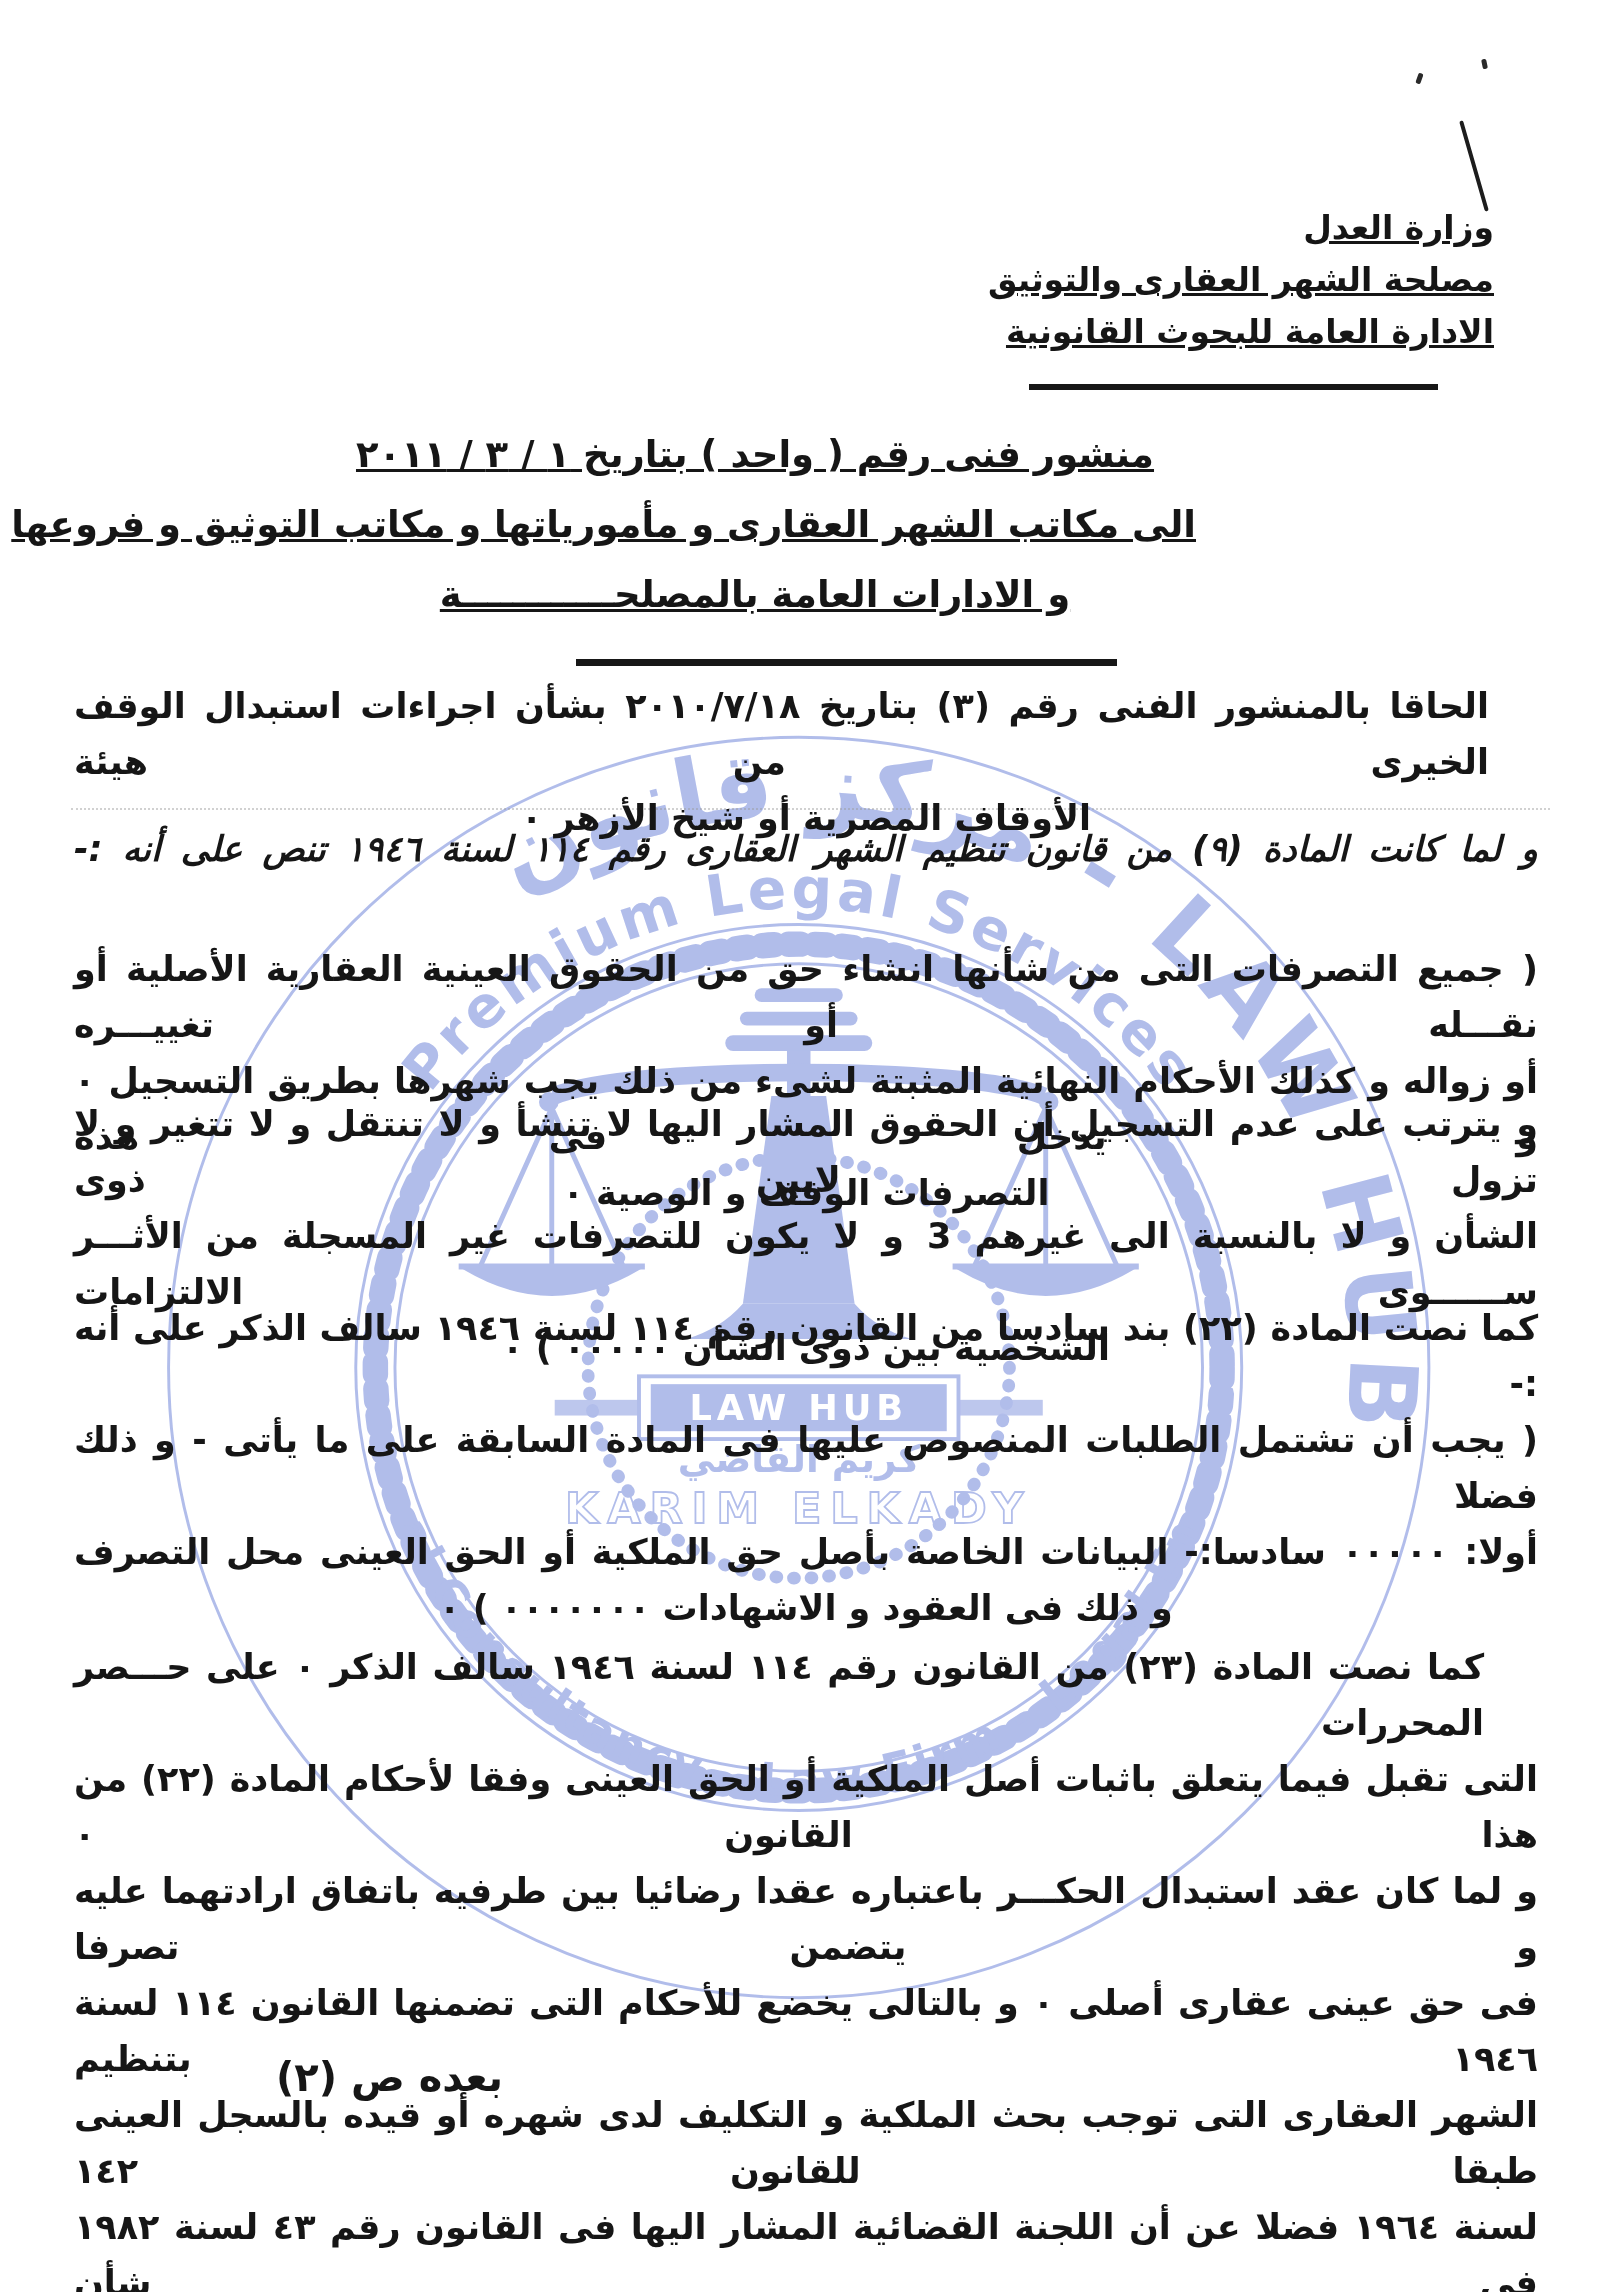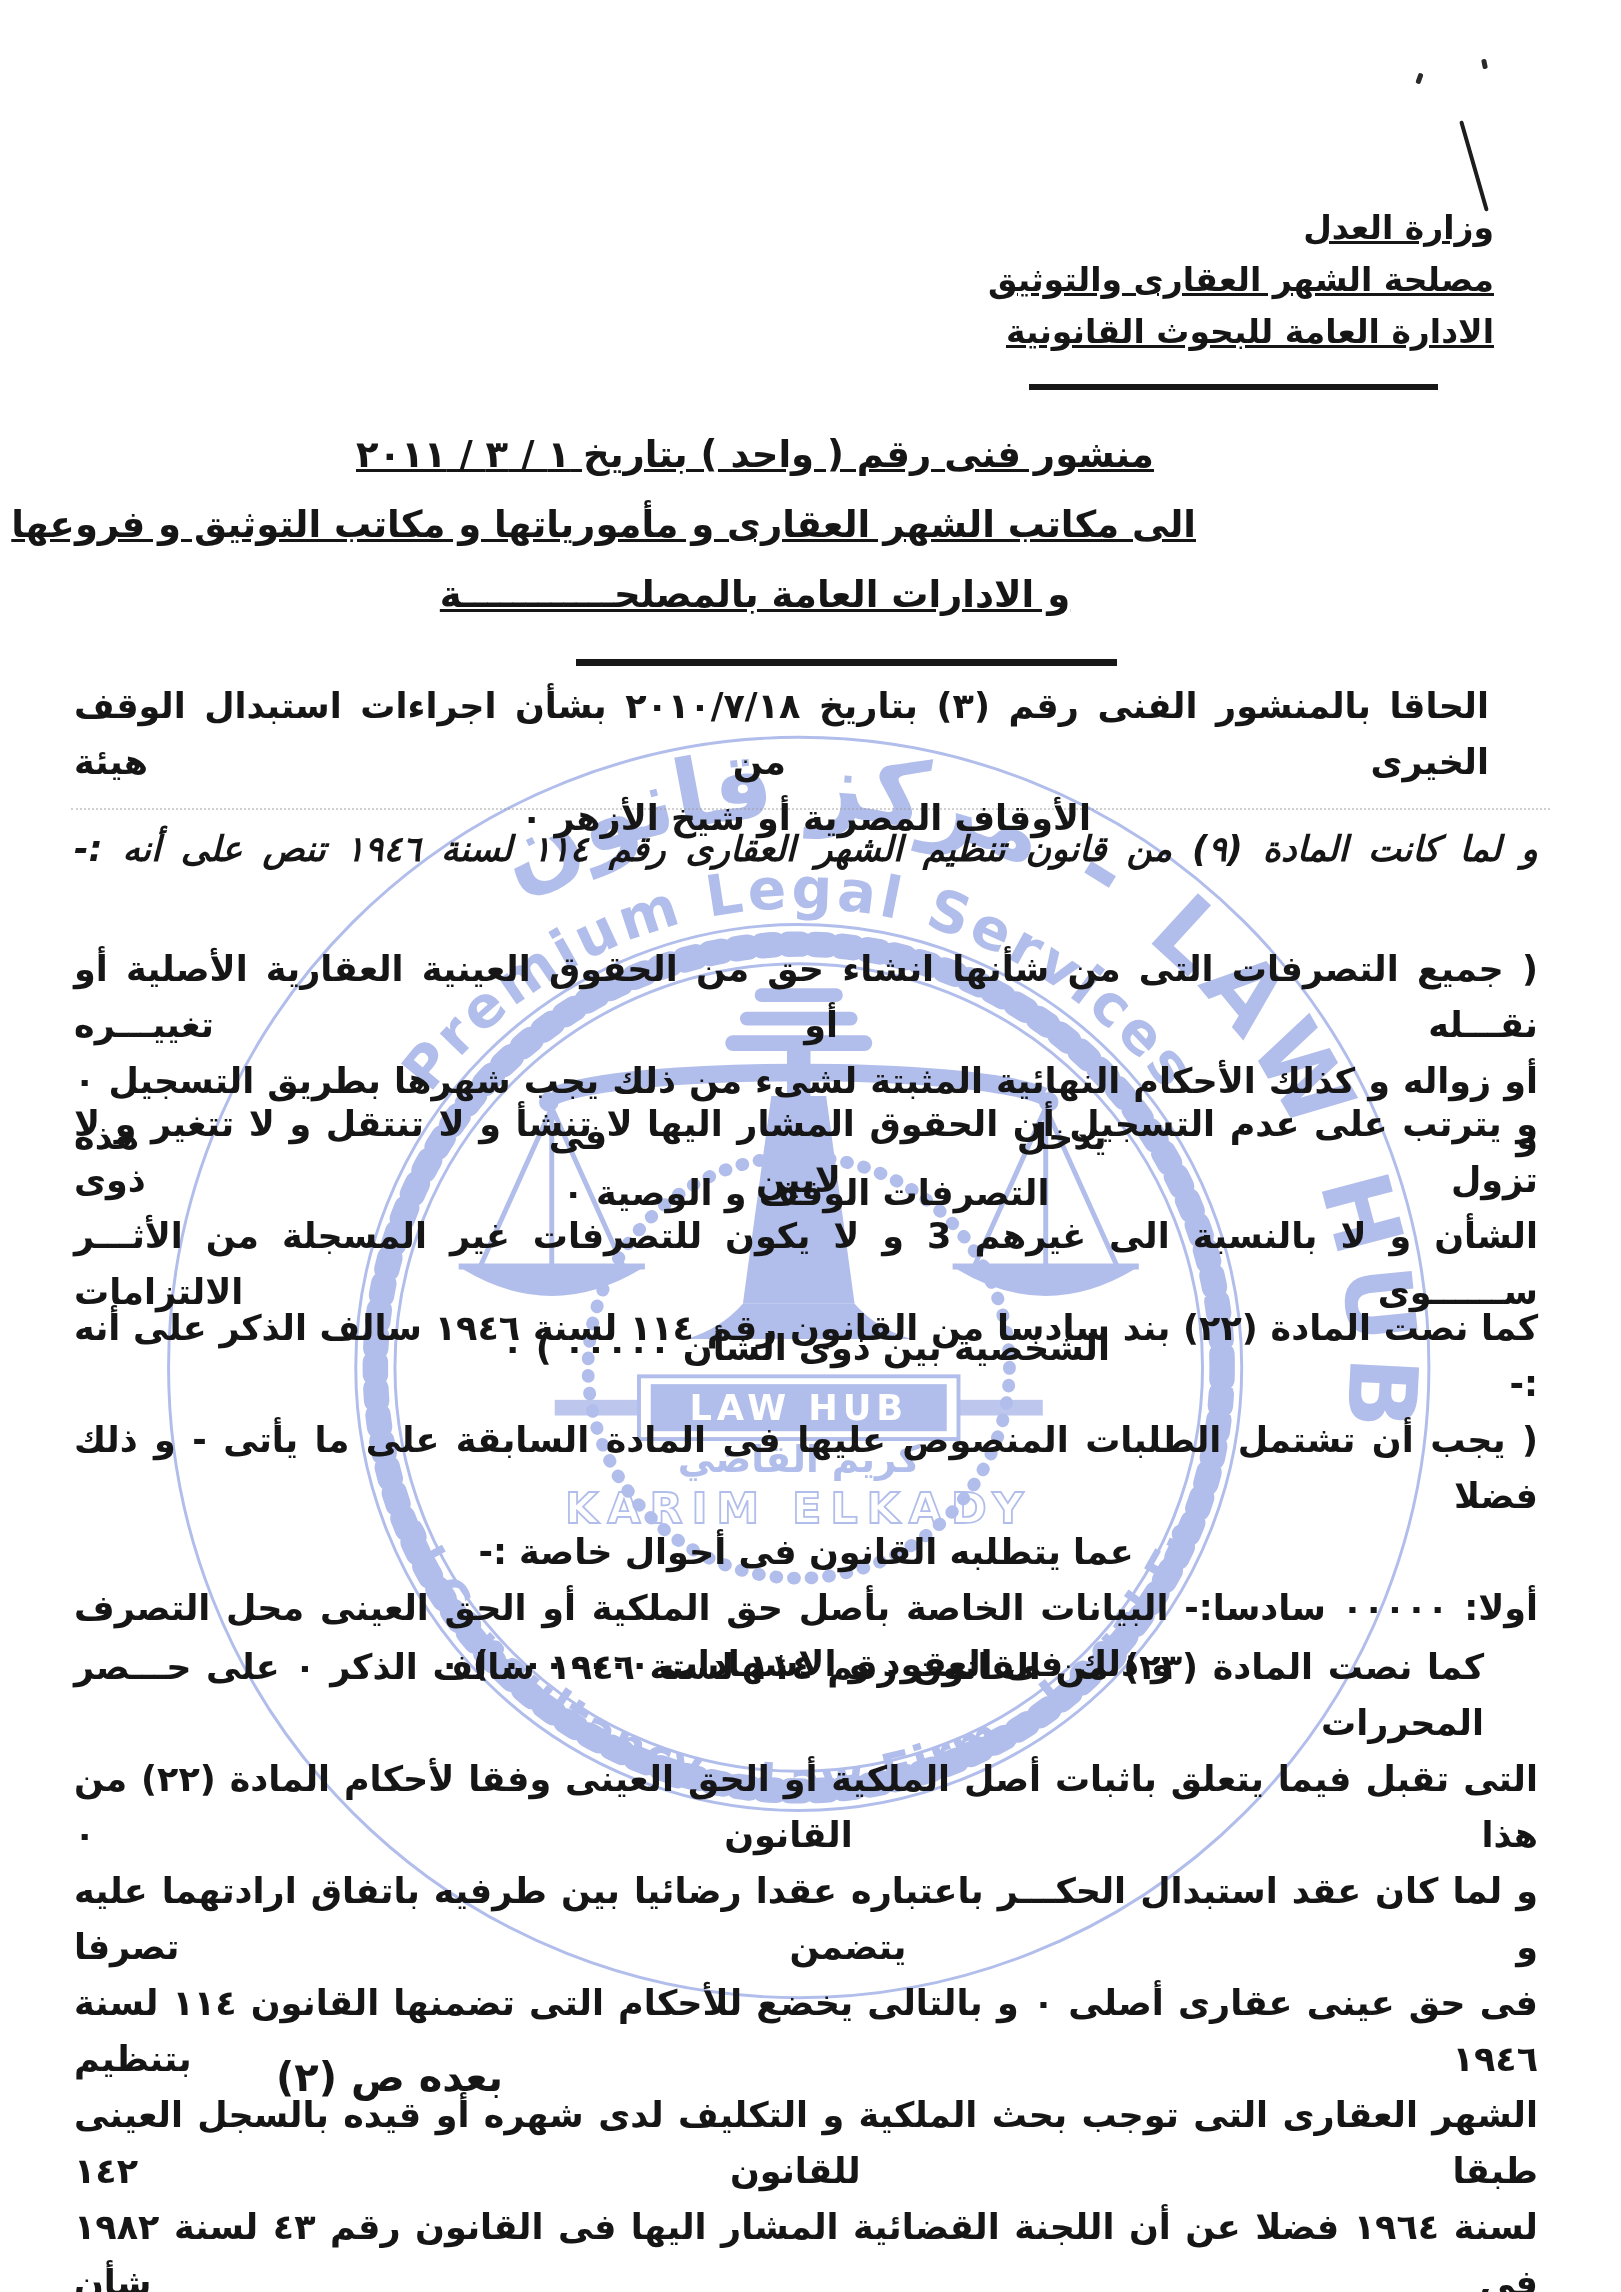--- a/index.html
+++ b/index.html
@@ -142,21 +142,20 @@
 
   <div class="para" style="top:1096px;">
     <div class="ln full">و يترتب على عدم التسجيل أن الحقوق المشار اليها لا تنشأ و لا تنتقل و لا تتغير و لا تزول لابين ذوى</div>
     <div class="ln full">الشأن و لا بالنسبة الى غيرهم 3 و لا يكون للتصرفات غير المسجلة من الأثـــر ســــــوى الالتزامات</div>
     <div class="ln endln">الشخصية بين ذوى الشأن ٠٠٠٠٠ ) ٠</div>
   </div>
 
   <div class="para" style="top:1300px;">
     <div class="ln full">كما نصت المادة (٢٢) بند سادسا من القانون رقم ١١٤ لسنة ١٩٤٦ سالف الذكر على أنه :-</div>
     <div class="ln full">( يجب أن تشتمل الطلبات المنصوص عليها فى المادة السابقة على ما يأتى - و ذلك فضلا</div>
-    <div class="ln endln">عما يتطلبه القانون فى أحوال خاصة :-</div>
     <div class="ln full">أولا: ٠٠٠٠٠ سادسا:- البيانات الخاصة بأصل حق الملكية أو الحق العينى محل التصرف</div>
     <div class="ln endln">و ذلك فى العقود و الاشهادات ٠٠٠٠٠٠٠ ) ٠</div>
   </div>
 
   <div class="para" style="top:1639px;">
     <div class="ln full ind55">كما نصت المادة (٢٣) من القانون رقم ١١٤ لسنة ١٩٤٦ سالف الذكر ٠ على حـــصر المحررات</div>
     <div class="ln full">التى تقبل فيما يتعلق باثبات أصل الملكية أو الحق العينى وفقا لأحكام المادة (٢٢) من هذا القانون ٠</div>
     <div class="ln full">و لما كان عقد استبدال الحكـــر باعتباره عقدا رضائيا بين طرفيه باتفاق ارادتهما عليه و يتضمن تصرفا</div>
     <div class="ln full">فى حق عينى عقارى أصلى ٠ و بالتالى يخضع للأحكام التى تضمنها القانون ١١٤ لسنة ١٩٤٦ بتنظيم</div>
     <div class="ln full">الشهر العقارى التى توجب بحث الملكية و التكليف لدى شهره أو قيده بالسجل العينى طبقا للقانون ١٤٢</div>

